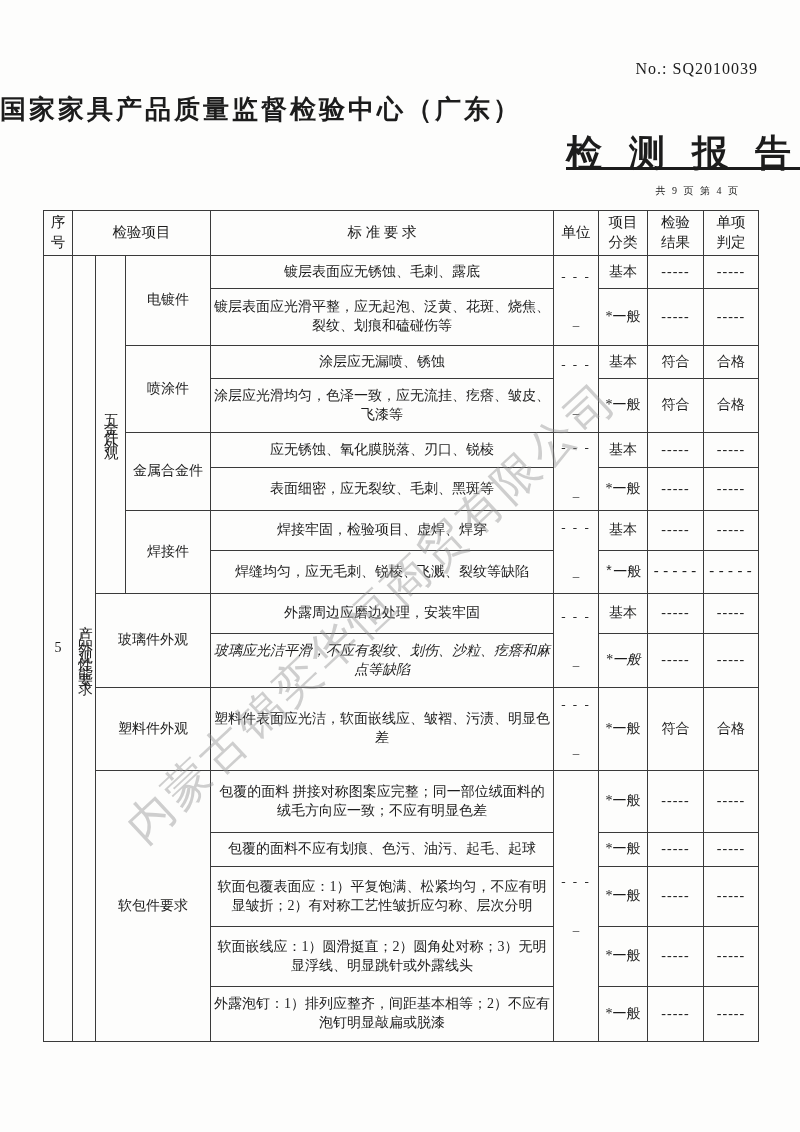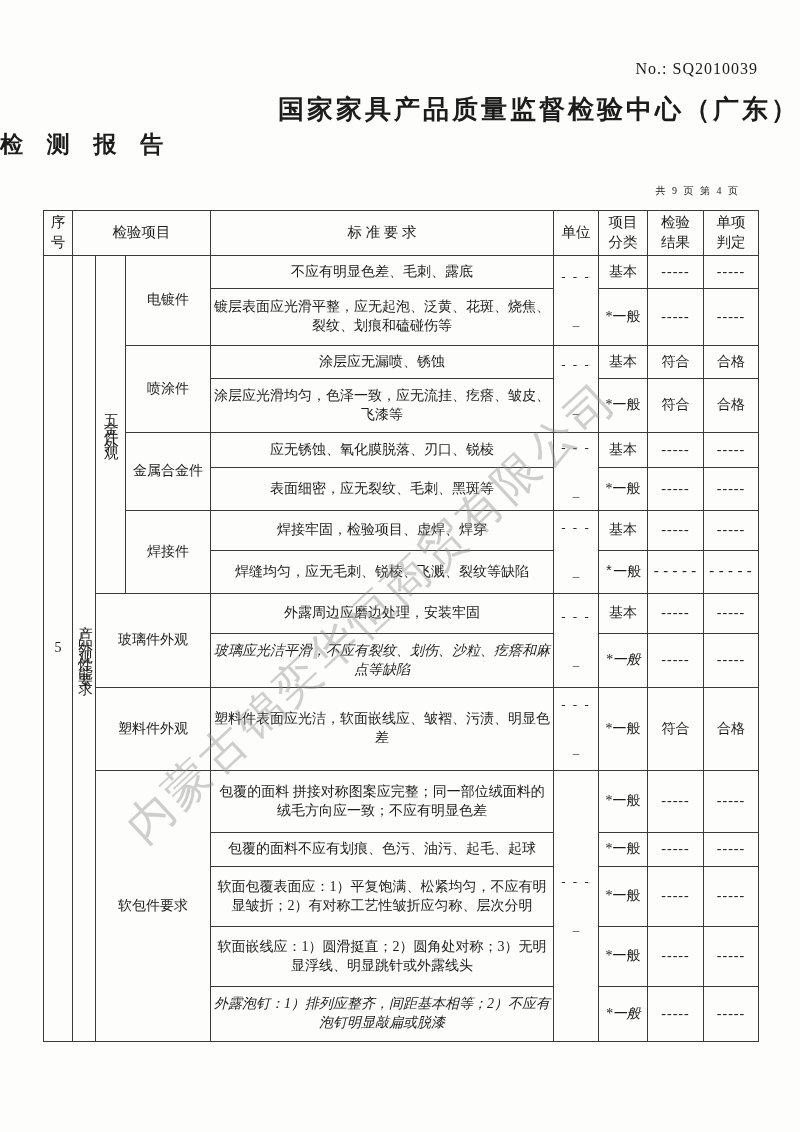--- a/index.html
+++ b/index.html
@@ -2,24 +2,24 @@
 <html><head>
 <meta charset="utf-8">
 <style>
   html,body{margin:0;padding:0;}
   body{
     width:800px;height:1132px;background:#fdfdfc;position:relative;
     font-family:"Liberation Serif","DejaVu Serif",serif;color:#1c1c1c;
     overflow:hidden;
   }
   .doc-no{position:absolute;top:60px;right:42px;font-size:16px;letter-spacing:1px;}
-  .title{position:absolute;top:92px;left:0;width:100%;text-align:right;
+  .title{position:absolute;top:92px;left:0;width:100%;text-align:left;
          font-size:26px;font-weight:bold;letter-spacing:3px;}
-  .subtitle{position:absolute;top:129px;left:0;width:100%;text-align:left;
-         font-size:23px;font-weight:bold;letter-spacing:9px;}
+  .subtitle{position:absolute;top:129px;left:0;width:100%;text-align:right;
+         font-size:36px;font-weight:bold;letter-spacing:9px;text-decoration:underline;}
   .pageinfo{position:absolute;top:184px;right:60px;font-size:10px;letter-spacing:2px;}
 
   table.report{
     position:absolute;left:43px;top:210px;width:715px;
     border-collapse:collapse;table-layout:fixed;
   }
   .report th,.report td{
     border:1px solid #3a3a3a;text-align:center;vertical-align:middle;
     font-weight:normal;font-size:14px;padding:2px;line-height:1.35;
     overflow:hidden;
@@ -29,21 +29,21 @@
   .req{text-align:left;padding:3px 6px 3px 8px;line-height:1.55;font-size:14px;}
   .vtext{writing-mode:vertical-lr;text-orientation:upright;letter-spacing:8px;
          font-size:14.5px;display:inline-block;}
   .dash{font-size:13px;letter-spacing:1px;color:#222;}
   .ucell .u3{display:block;margin-bottom:30px;font-size:13px;letter-spacing:2px;}
   .ucell .u1{display:block;font-size:13px;}
   .seq{font-size:15px;}
   tr.r1{height:33px;}  tr.r2{height:57px;}  tr.r3{height:33px;}  tr.r4{height:54px;}
   tr.r5{height:35px;}  tr.r6{height:43px;}  tr.r7{height:40px;}  tr.r8{height:43px;font-family:Liberation Mono, monospace;}
   tr.r9{height:40px;}  tr.r10{height:54px;font-style:italic;} tr.r11{height:83px;} tr.r12{height:62px;}
-  tr.r13{height:34px;} tr.r14{height:60px;} tr.r15{height:60px;} tr.r16{height:55px;font-style:italic;}
+  tr.r13{height:34px;} tr.r14{height:60px;} tr.r15{height:60px;} tr.r16{height:55px;}
   tr.hd{height:45px;}
 
   .watermark{
     position:absolute;left:48px;top:585px;width:640px;text-align:center;
     transform:rotate(-43deg);transform-origin:center;
     font-size:46px;color:#8f8f8f;opacity:0.42;letter-spacing:4px;
     white-space:nowrap;pointer-events:none;z-index:5;
   }
 </style>
 </head>
@@ -80,21 +80,21 @@
       <th class="h2">单项
 判定</th>
     </tr>
   </thead>
   <tbody>
     <tr class="r1">
       <td rowspan="16" class="seq">5</td>
       <td rowspan="16"><span class="vtext">产品外观性能要求</span></td>
       <td rowspan="8"><span class="vtext">五金件外观</span></td>
       <td rowspan="2">电镀件</td>
-      <td class="req">不应有明显色差、毛刺、露底</td>
+      <td class="req">镀层表面应无锈蚀、毛刺、露底</td>
       <td rowspan="2" class="ucell">
           <span class="u3">- - -</span>
           <span class="u1">–</span>
         </td>
       <td>基本</td>
       <td class="dash">-----</td>
       <td class="dash">-----</td>
     </tr>
     <tr class="r2">
       <td class="req">镀层表面应光滑平整，应无起泡、泛黄、花斑、烧焦、裂纹、划痕和磕碰伤等</td>

